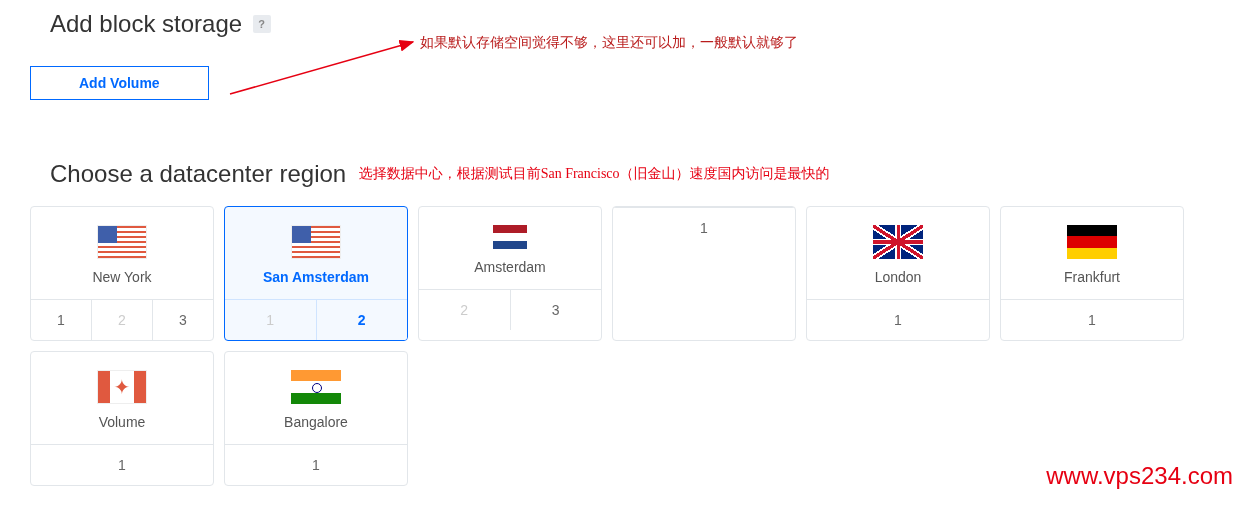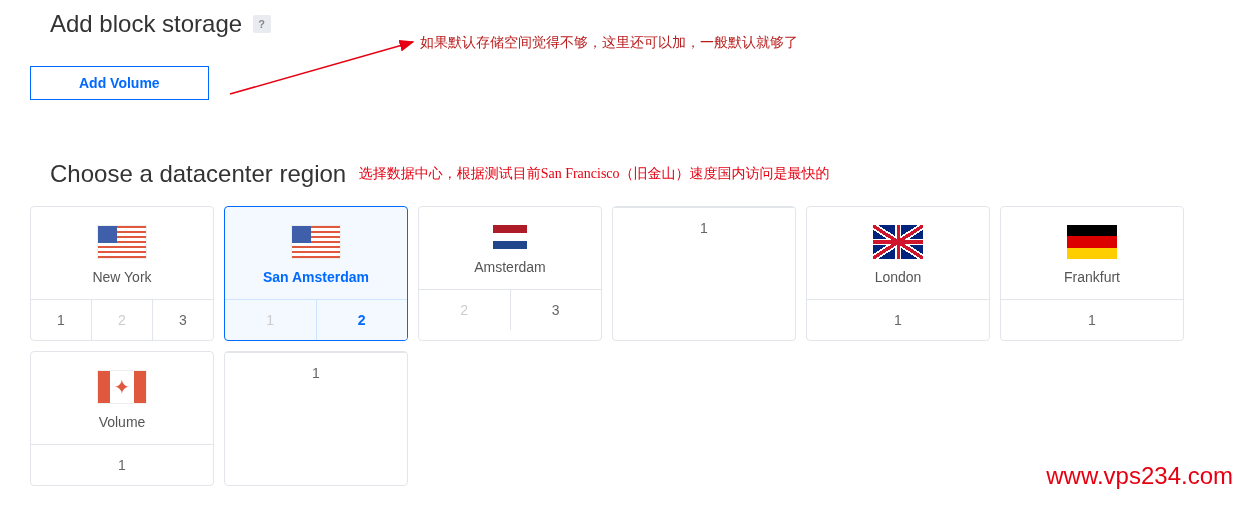--- a/index.html
+++ b/index.html
@@ -302,20 +302,24 @@
       <div class="region-card">
         <div class="region-top">
           <div class="flag flag-ca"></div>
           <div class="region-name">Volume</div>
         </div>
         <div class="region-numbers">
           <div class="region-num">1</div>
         </div>
       </div>
       <div class="region-card">
+        <div class="region-top">
+          <div class="flag flag-in"></div>
+          <div class="region-name">Bangalore</div>
+        </div>
         <div class="region-numbers">
           <div class="region-num">1</div>
         </div>
       </div>
     </div>
 </div>
 
 <div class="watermark">www.vps234.com</div>
 
 </body></html>

